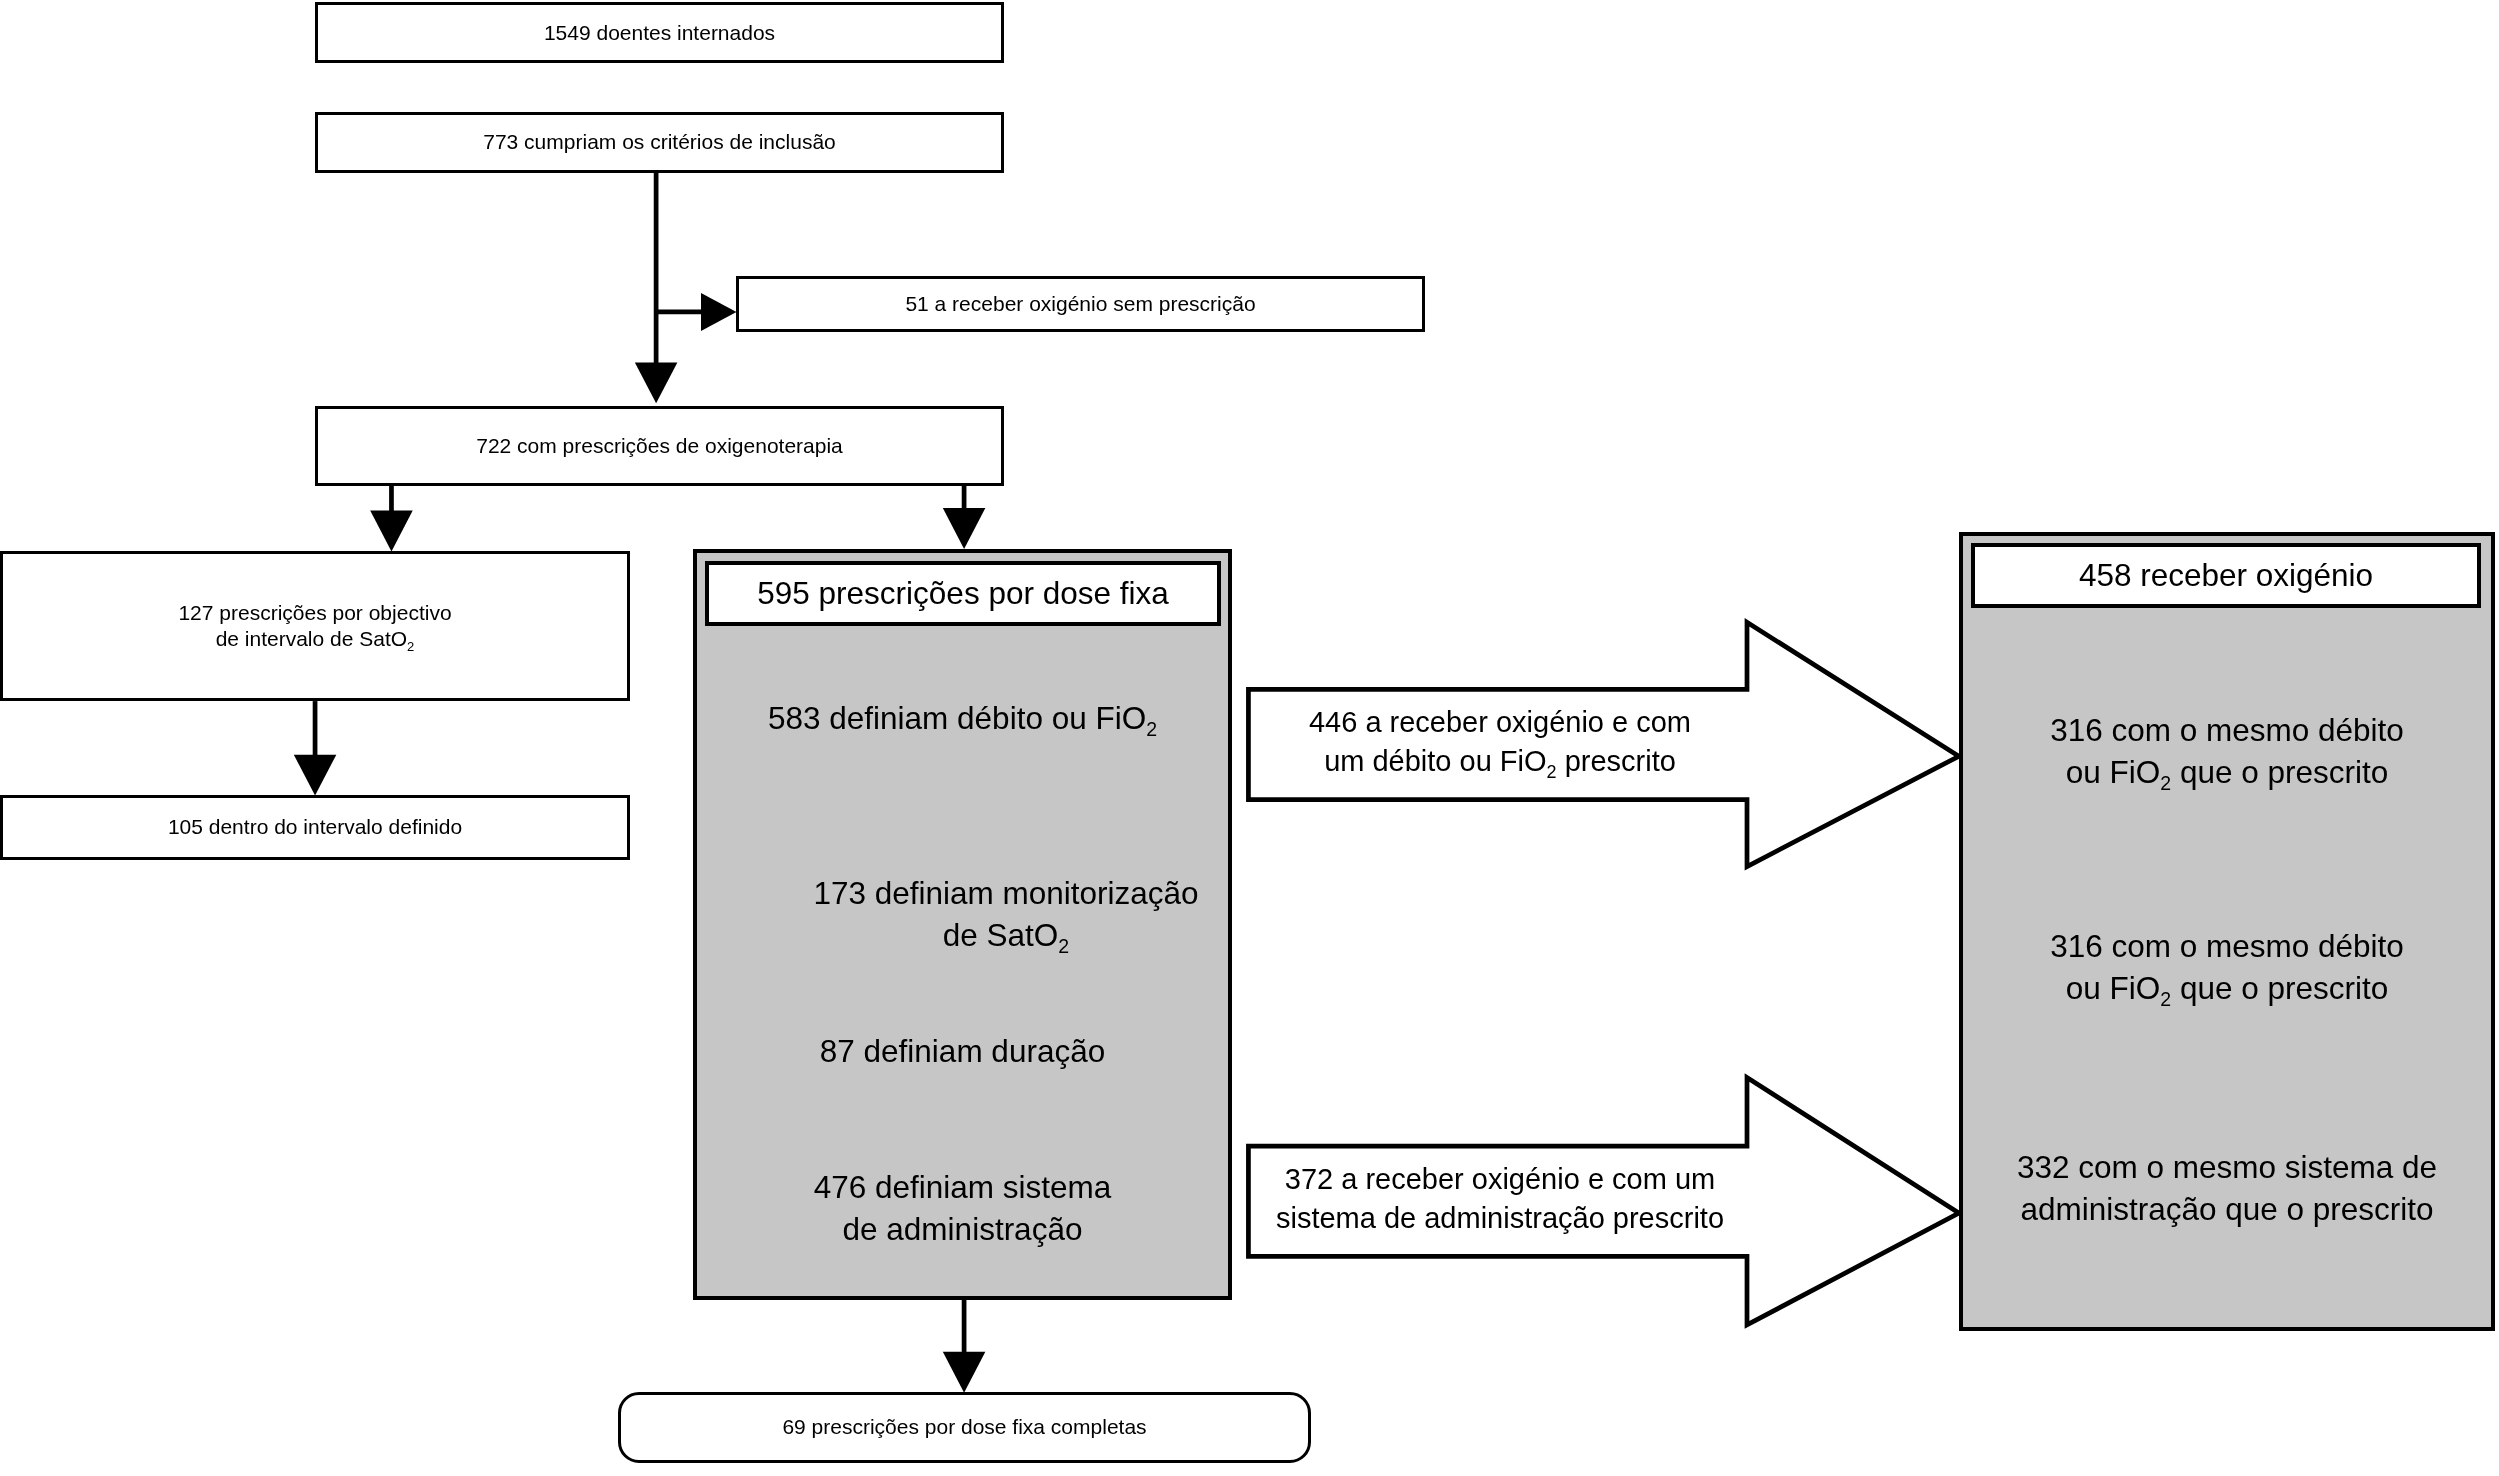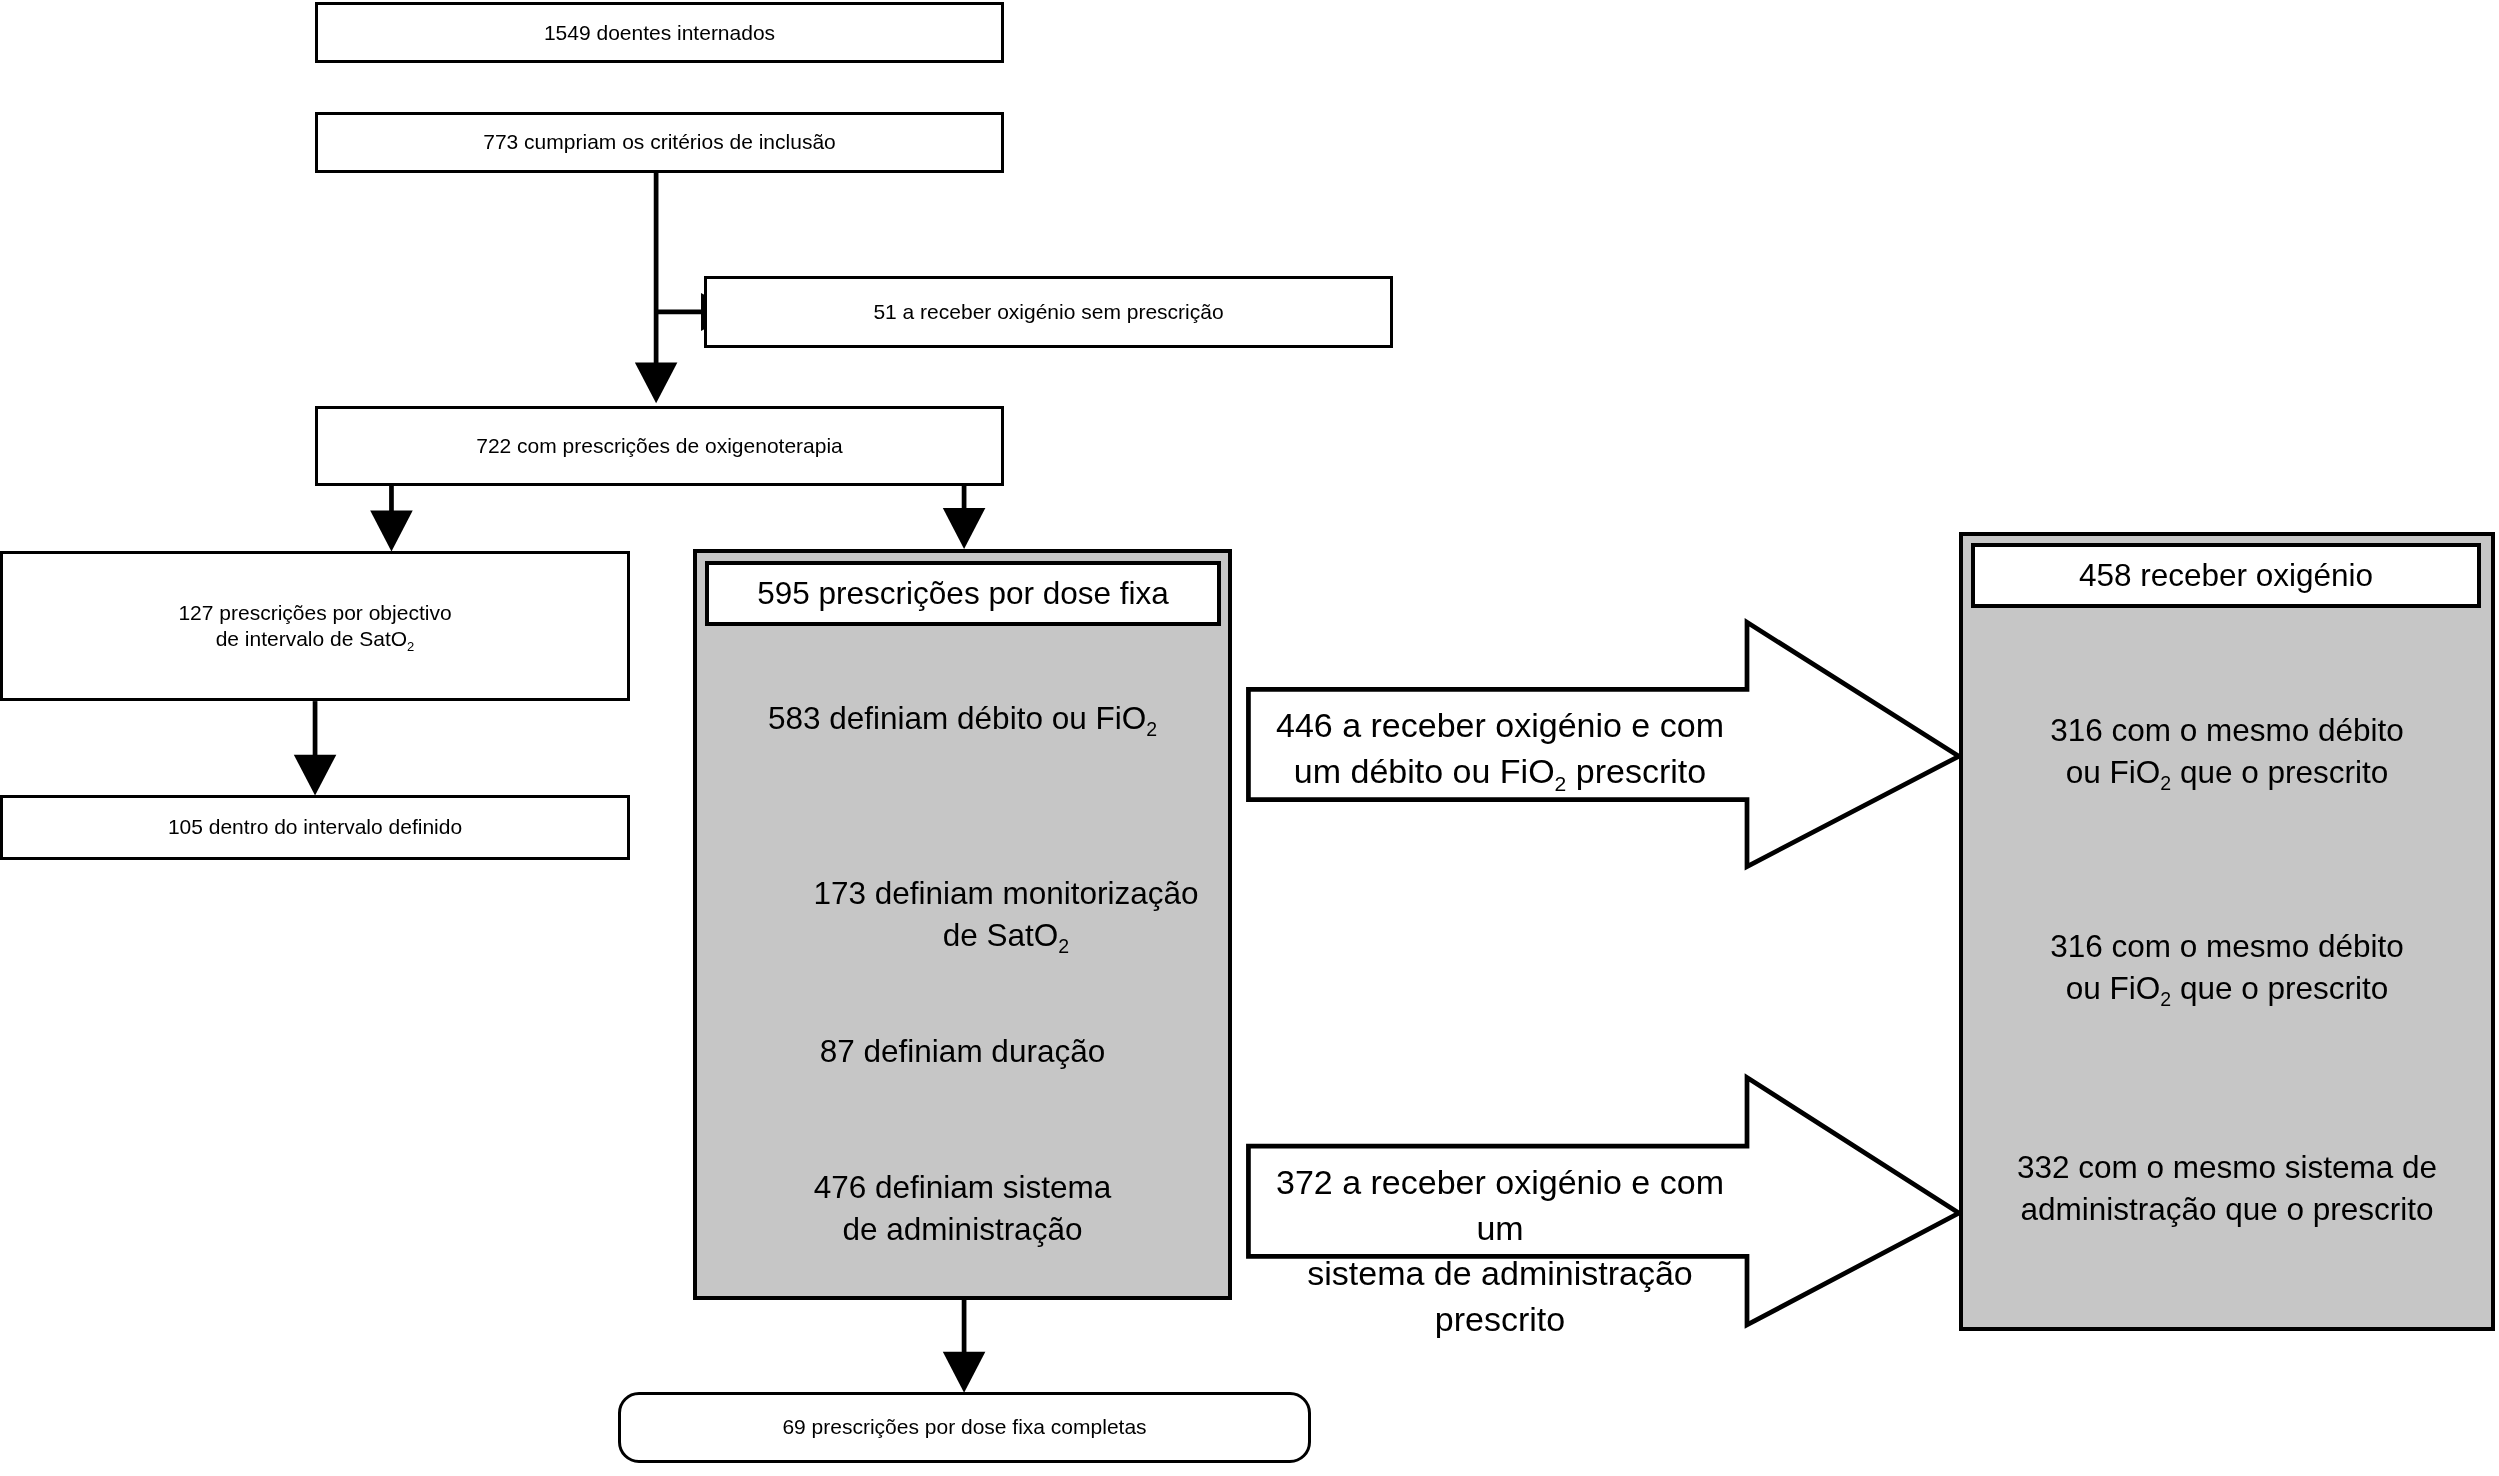--- a/index.html
+++ b/index.html
@@ -13,21 +13,21 @@
   .panel{position:absolute;box-sizing:border-box;border:4.7px solid #000;background:#c6c6c6;}
   .inner-head{position:absolute;box-sizing:border-box;border:4.7px solid #000;background:#fff;
        display:flex;align-items:center;justify-content:center;text-align:right;font-size:31.5px;}
   .pitem{position:absolute;text-align:center;font-size:31.5px;line-height:1.34;}
   sub{font-size:0.62em;vertical-align:sub;line-height:0;}
 
   svg.lines{position:absolute;left:0;top:0;width:2500px;height:1477px;pointer-events:none;}
   .ln{stroke:#000;stroke-width:6;fill:none;}
   .ar{fill:#000;}
   .bigarrow{fill:#fff;stroke:#000;stroke-width:6;}
-  .alabel{position:absolute;text-align:center;font-size:34px;line-height:1.34;}
+  .alabel{position:absolute;text-align:center;font-size:29px;line-height:1.34;}
 </style>
 </head>
 <body>
 
 <div id="stage">
 
   <svg class="lines" viewBox="0 0 3174 1875">
 
     <path class="ln" d="M 833 218 L 833 485"></path>
     <polygon class="ar" points="833,512 806,460 860,460"></polygon>
@@ -53,21 +53,21 @@
   </svg>
 
   <div class="box" style="left:315px;top:2.4px;width:689px;height:61px;">
     <span>1549 doentes internados</span>
   </div>
 
   <div class="box" style="left:315px;top:112px;width:689px;height:61px;">
     <span>773 cumpriam os critérios de inclusão</span>
   </div>
 
-  <div class="box" style="left:704px;top:276px;width:689px;height:72px;">
+  <div class="box" style="left:736px;top:276px;width:689px;height:56px;">
     <span>51 a receber oxigénio sem prescrição</span>
   </div>
 
   <div class="box" style="left:315px;top:406px;width:689px;height:80px;">
     <span>722 com prescrições de oxigenoterapia</span>
   </div>
 
   <div class="box" style="left:0px;top:551px;width:630px;height:150px;">
     <span>
       <span>127 prescrições por objectivo</span><br>

